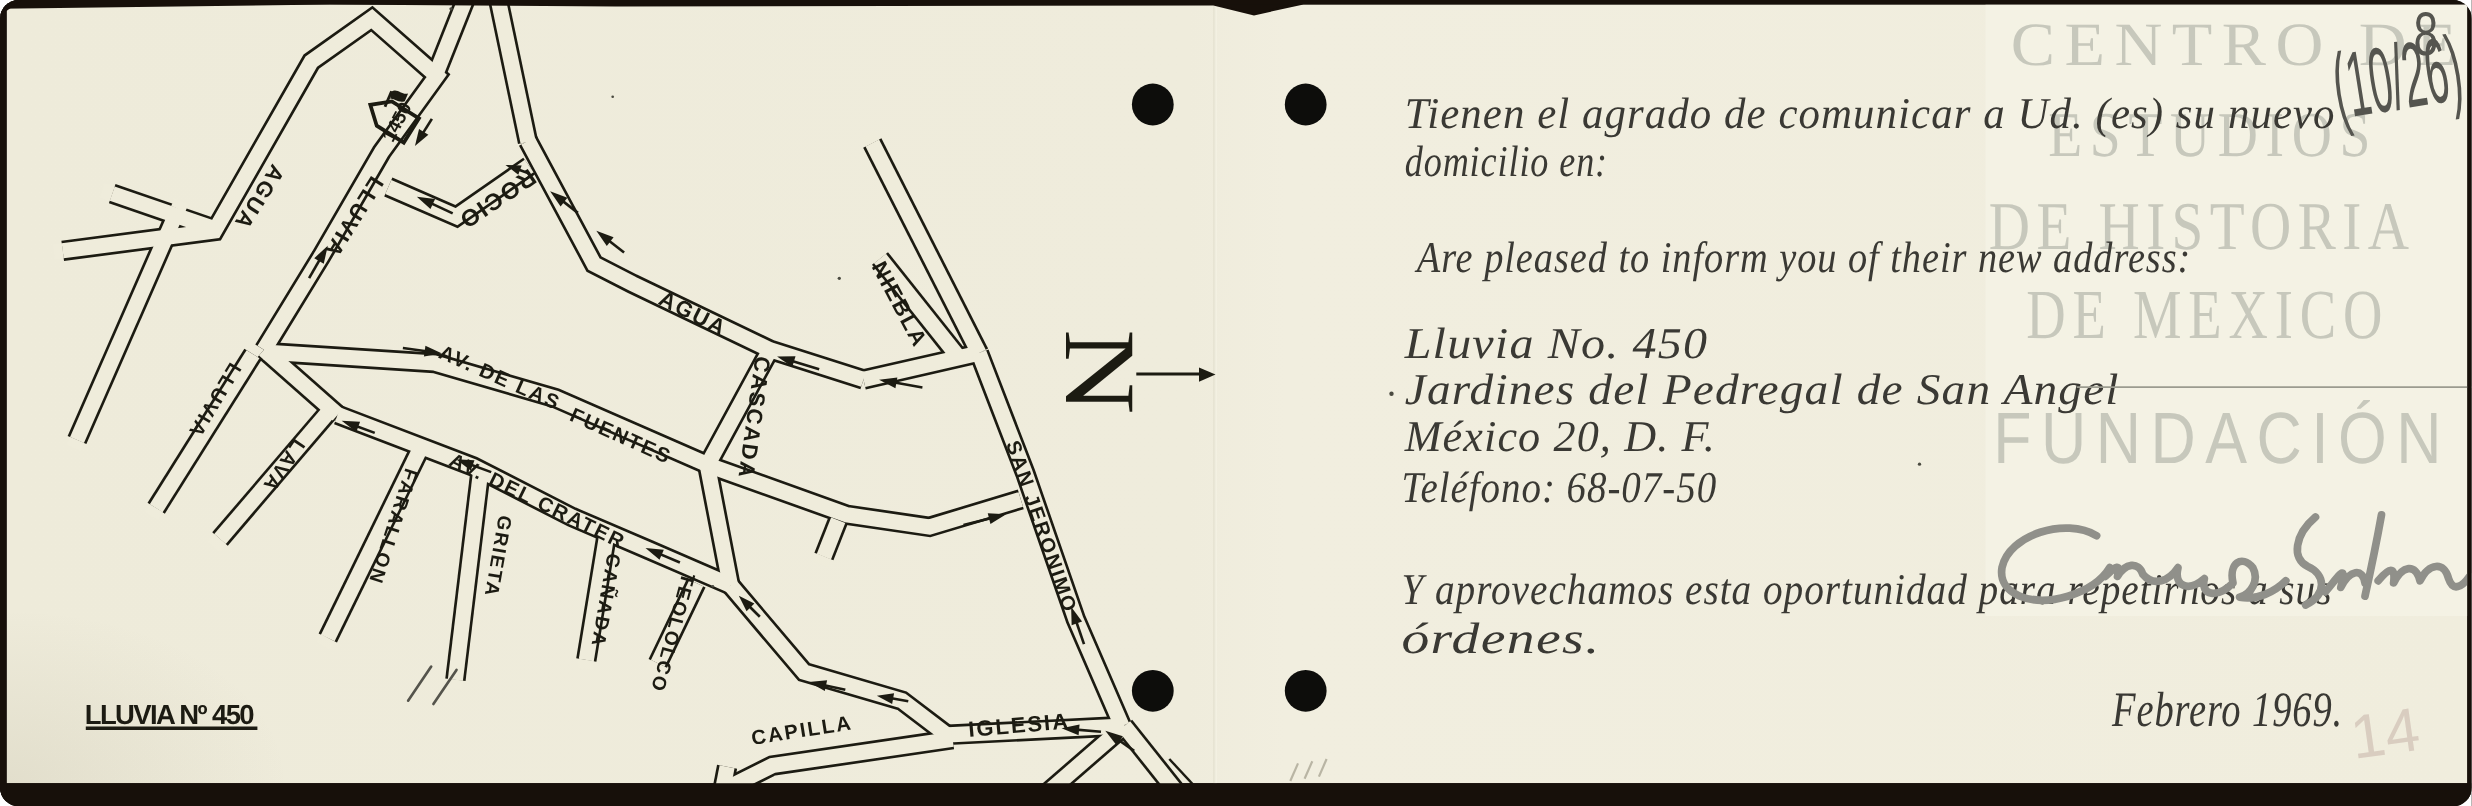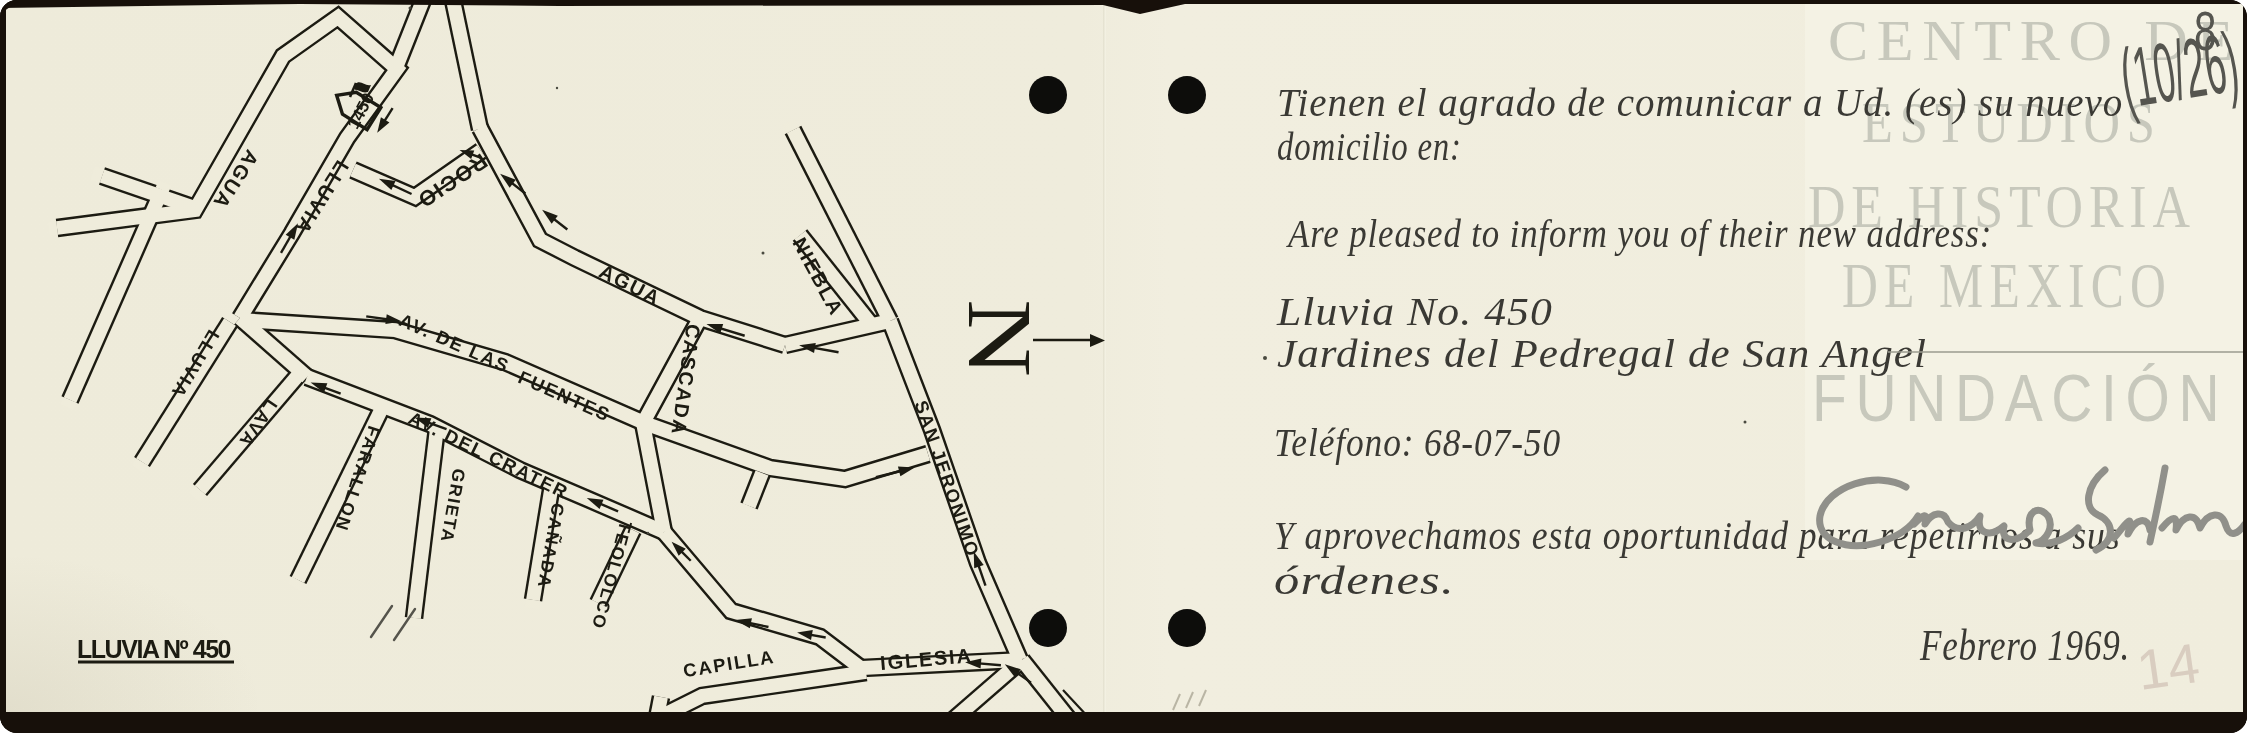--- a/index.html
+++ b/index.html
@@ -24,20 +24,21 @@
   <div class="wm" id="w2" style="left:1862px;top:94px;font-size:58px;letter-spacing:8px;transform:scaleX(0.871);">ESTUDIOS</div>
   <div class="wm" id="w3" style="left:1808px;top:175px;font-size:62px;letter-spacing:7px;transform:scaleX(0.837);">DE HISTORIA</div>
   <div class="wm" id="w4" style="left:1842px;top:254px;font-size:64px;letter-spacing:8px;transform:scaleX(0.775);">DE MEXICO</div>
   <div class="wm wms" id="w5" style="left:1812px;top:365px;font-size:66px;letter-spacing:10px;transform:scaleX(0.863);">FUNDACIÓN</div>
 
   <div class="scr" id="l1" style="left:1277px;top:83px;transform:scaleX(0.974);">Tienen el agrado de comunicar a Ud. (es) su nuevo</div>
   <div class="scr" id="l2" style="left:1277px;top:127px;transform:scaleX(0.821);">domicilio en:</div>
   <div class="scr" id="l3" style="left:1288px;top:214px;transform:scaleX(0.871);">Are pleased to inform you of their new address:</div>
   <div class="scr" id="l4" style="left:1277px;top:292px;transform:scaleX(1.091);">Lluvia No. 450</div>
   <div class="scr" id="l5" style="left:1277px;top:334px;transform:scaleX(1.075);">Jardines del Pedregal de San Angel</div>
+  <div class="scr" id="l6" style="left:1277px;top:377px;transform:scaleX(1.004);">México 20, D. F.</div>
   <div class="scr" id="l7" style="left:1274px;top:423px;transform:scaleX(0.885);">Teléfono: 68-07-50</div>
   <div class="scr" id="l8" style="left:1274px;top:516px;transform:scaleX(0.892);">Y aprovechamos esta oportunidad para repetirnos a sus</div>
   <div class="scr" id="l9" style="left:1274px;top:561px;transform:scaleX(1.264);">órdenes.</div>
   <div class="scr" id="l10" style="left:1920px;top:623px;font-size:45px;transform:scaleX(0.779);">Febrero 1969.</div>
 
   <svg id="map" width="2247" height="733" viewBox="0 0 2247 733" style="position:absolute;left:0;top:0;">
   <g id="roads-case" stroke="#1c1b12" fill="none" stroke-width="18.6" stroke-linejoin="miter">
     <path id="r1" d="M 57,228 L 195,210 L 283,56 L 338,17 L 397,69 L 347,138 L 292,233 L 240,318"></path>
     <path id="r2" d="M 423,0 L 396,68"></path>
     <path id="r2b" d="M 453,0 L 480,129"></path>

